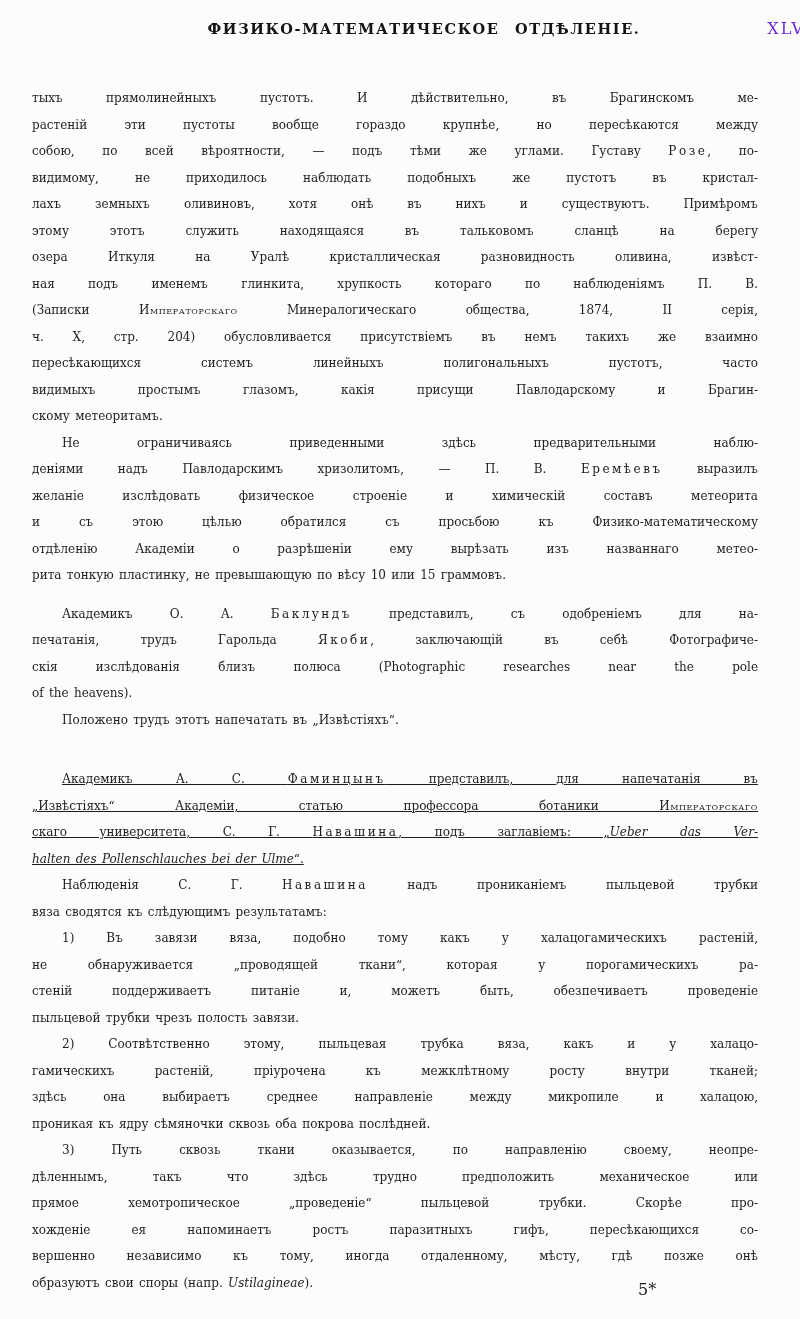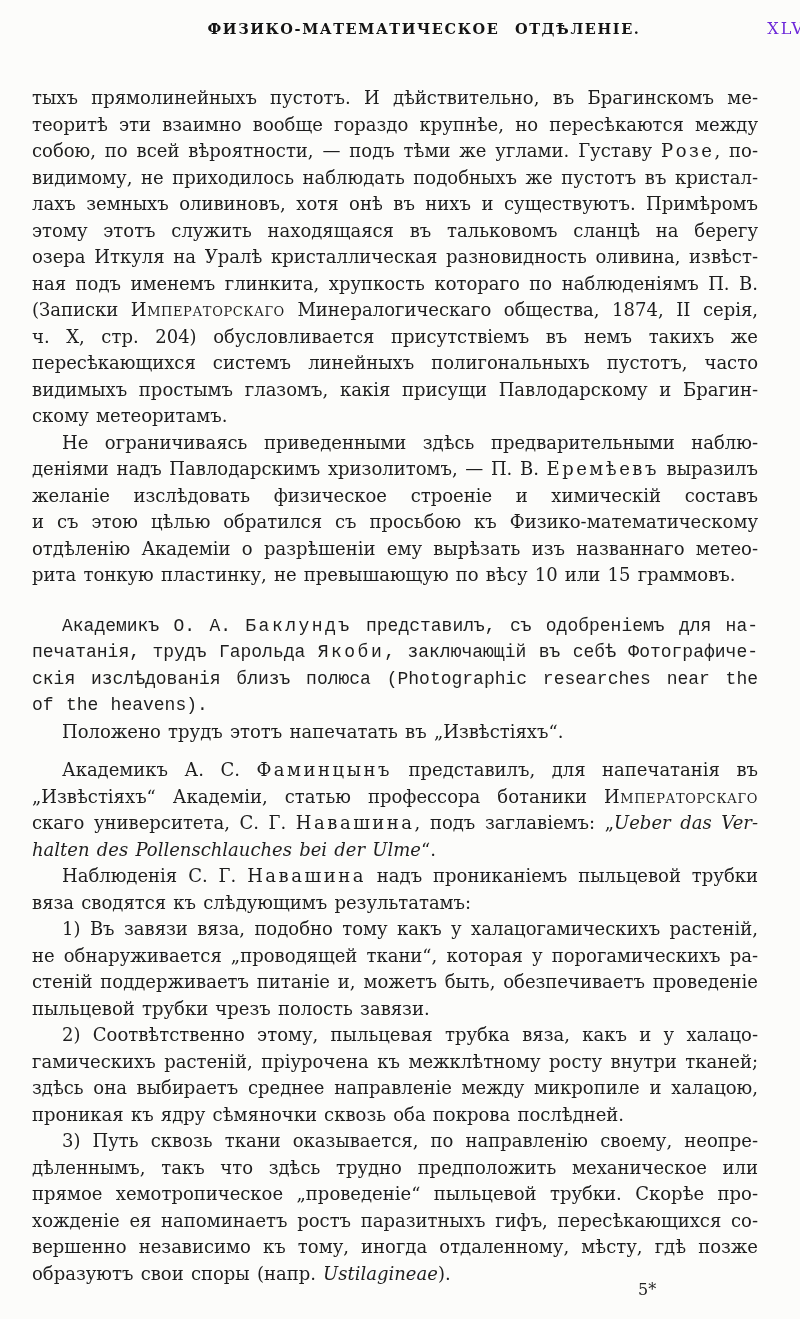--- a/index.html
+++ b/index.html
@@ -33,26 +33,26 @@
     position: absolute; right: 43px; top: -1px;
     font-size: 16px;
     letter-spacing: 2px;
     color: #6d28d9;
   }
   
   .pagebody {
     position: absolute;
     left: 32px; top: 85px;
     width: 726px;
-    font-size: 18px;
+    font-size: 12px;
     line-height: 26.5px;
   }
   .para { margin: 0; }
-  .para.gap1 { margin-top: 24px; font-family: Liberation Mono, monospace; }
-  .para.gap2 { margin-top: 12px; }
+  .para.gap1 { margin-top: 12px; }
+  .para.gap2 { margin-top: 33px; text-decoration: underline; }
   .line {
     height: 26.5px;
     overflow: hidden;
     text-align: justify;
     text-align-last: justify;
     word-spacing: 1.5px;
   }
   .line.last { text-align-last: left; }
   .line.indent { text-indent: 30px; }
   .seg-i  { font-style: italic; }
@@ -69,21 +69,21 @@
 
 <div class="sheet">
   <div class="runhead">
     <span class="runhead-title">ФИЗИКО-МАТЕМАТИЧЕСКОЕ ОТДѢЛЕНІЕ.</span>
     <span class="page-num">XLV</span>
   </div>
 
   <div class="pagebody" id="pagebody">
       <div class="para">
         <div class="line"><span>тыхъ прямолинейныхъ пустотъ. И дѣйствительно, въ Брагинскомъ ме-</span></div>
-        <div class="line"><span>теоритѣ эти взаимно вообще гораздо крупнѣе, но пересѣкаются между</span></div>
+        <div class="line"><span>растеній эти пустоты вообще гораздо крупнѣе, но пересѣкаются между</span></div>
         <div class="line"><span>собою, по всей вѣроятности, — подъ тѣми же углами. Густаву </span><span class="seg-sp">Розе</span><span>, по-</span></div>
         <div class="line"><span>видимому, не приходилось наблюдать подобныхъ же пустотъ въ кристал-</span></div>
         <div class="line"><span>лахъ земныхъ оливиновъ, хотя онѣ въ нихъ и существуютъ. Примѣромъ</span></div>
         <div class="line"><span>этому этотъ служить находящаяся въ тальковомъ сланцѣ на берегу</span></div>
         <div class="line"><span>озера Иткуля на Уралѣ кристаллическая разновидность оливина, извѣст-</span></div>
         <div class="line"><span>ная подъ именемъ глинкита, хрупкость котораго по наблюденіямъ П. В.</span></div>
         <div class="line"><span>(Записки </span><span class="seg-sc">Императорскаго</span><span> Минералогическаго общества, 1874, II серія,</span></div>
         <div class="line"><span>ч. X, стр. 204) обусловливается присутствіемъ въ немъ такихъ же взаимно</span></div>
         <div class="line"><span>пересѣкающихся системъ линейныхъ полигональныхъ пустотъ, часто</span></div>
         <div class="line"><span>видимыхъ простымъ глазомъ, какія присущи Павлодарскому и Брагин-</span></div>

